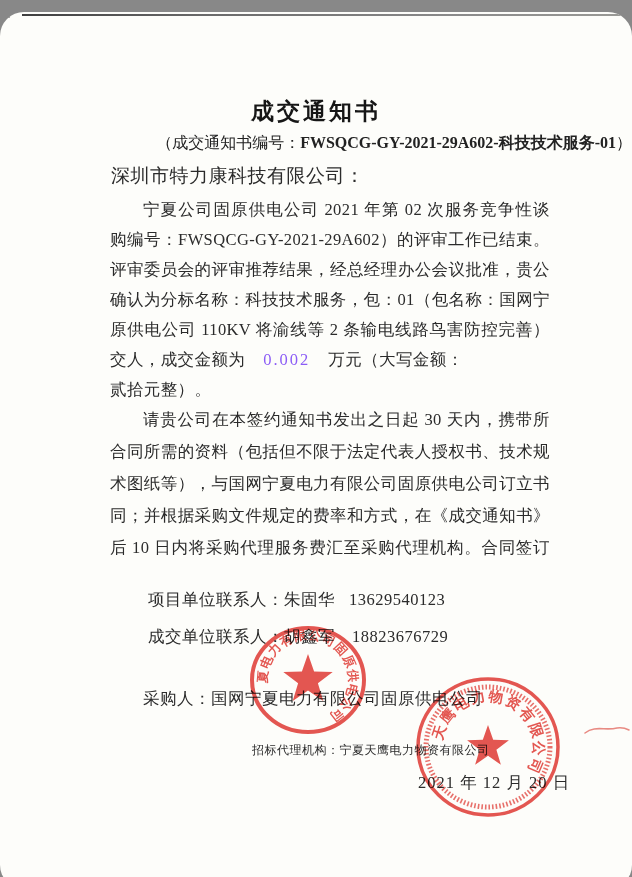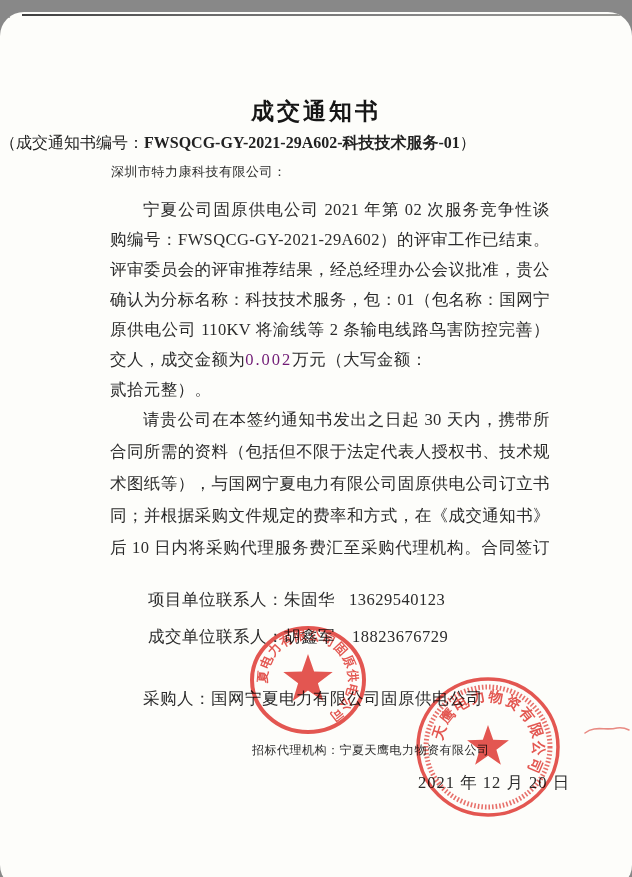--- a/index.html
+++ b/index.html
@@ -20,30 +20,30 @@
   .scan-bottom-band{position:absolute;left:0;bottom:0;width:632px;height:7px;opacity:.8;
     background:linear-gradient(90deg,#c9c9c1,#dedcd4 35%,#cfcfc7 70%,#d6d6ce);}
   .title{
     position:absolute;top:84px;left:0;width:100%;
     text-align:center;
     font-family:"Liberation Sans",sans-serif;
     font-weight:bold;font-size:23px;letter-spacing:3px;color:#161616;
   }
   .subtitle{
     position:absolute;top:121px;left:0;width:100%;
-    text-align:left;font-size:16px;white-space:nowrap;color:#222;
+    text-align:right;font-size:16px;white-space:nowrap;color:#222;
   }
   .subtitle b{font-weight:bold;}
-  .addressee{position:absolute;top:151px;left:111px;font-size:13px;letter-spacing:.5px;}
+  .addressee{position:absolute;top:151px;left:111px;font-size:19px;letter-spacing:.5px;}
   .para{position:absolute;left:110px;width:440px;font-size:16.5px;letter-spacing:.4px;}
   .para .ln{height:30px;line-height:30px;white-space:nowrap;}
   .para2 .ln{height:32px;line-height:32px;}
   .para .j{white-space:normal;text-align:justify;text-align-last:justify;overflow:hidden;}
   .para .indent{padding-left:33px;}
-  .amount-faint{color:#701a75;letter-spacing:2px;padding:0 0;}
+  .amount-faint{color:#8b5cf6;letter-spacing:2px;padding:0 18px;}
   .contact-line{position:absolute;left:148px;font-size:16.5px;white-space:nowrap;letter-spacing:.5px;}
   .contact-line .phone{padding-left:14px;}
   .buyer-line{position:absolute;left:143px;top:676px;font-size:16.5px;white-space:nowrap;letter-spacing:.5px;}
   .agency-line{position:absolute;left:252px;top:730px;font-size:12px;white-space:nowrap;letter-spacing:.5px;}
   .date-line{position:absolute;left:418px;top:760px;font-size:16.5px;white-space:nowrap;letter-spacing:1px;}
   .stamp{position:absolute;mix-blend-mode:multiply;opacity:.88;}
   .stamp text{font-family:"Liberation Sans",sans-serif;font-weight:bold;}
   .squiggle{position:absolute;left:583px;top:708px;opacity:.75;}
 </style>
 </head>

